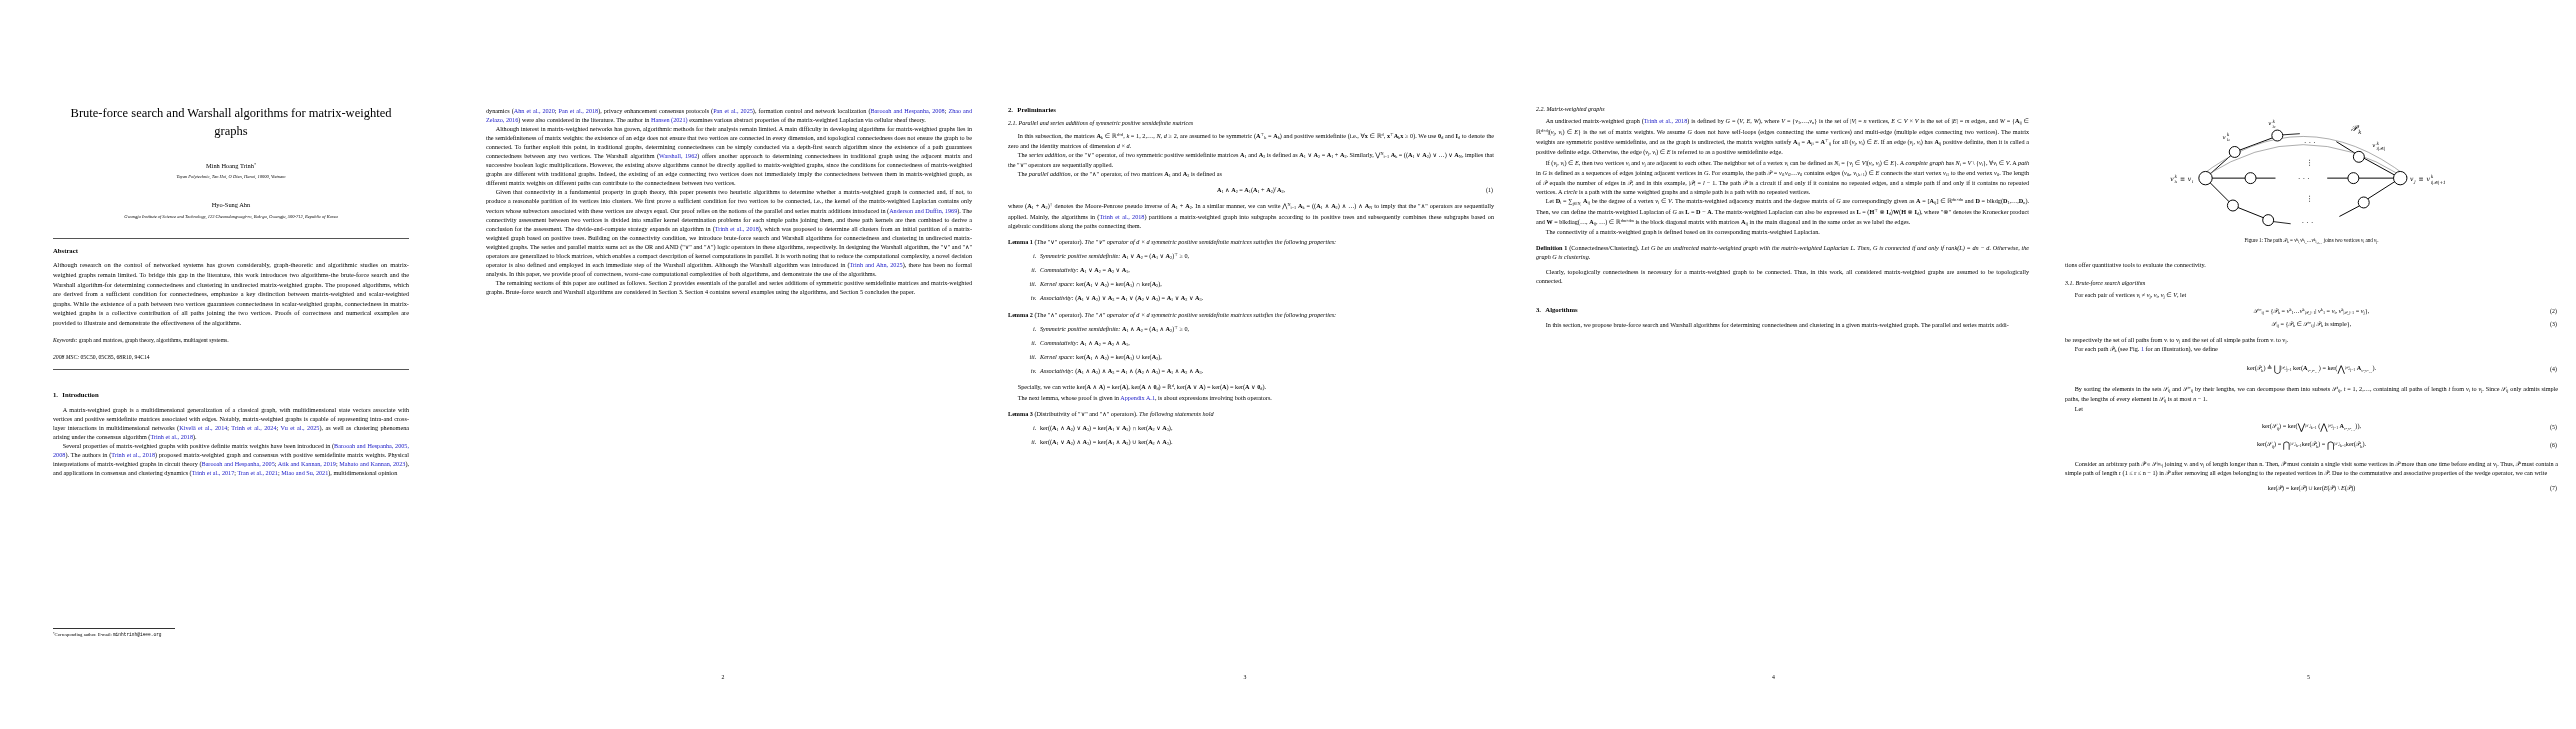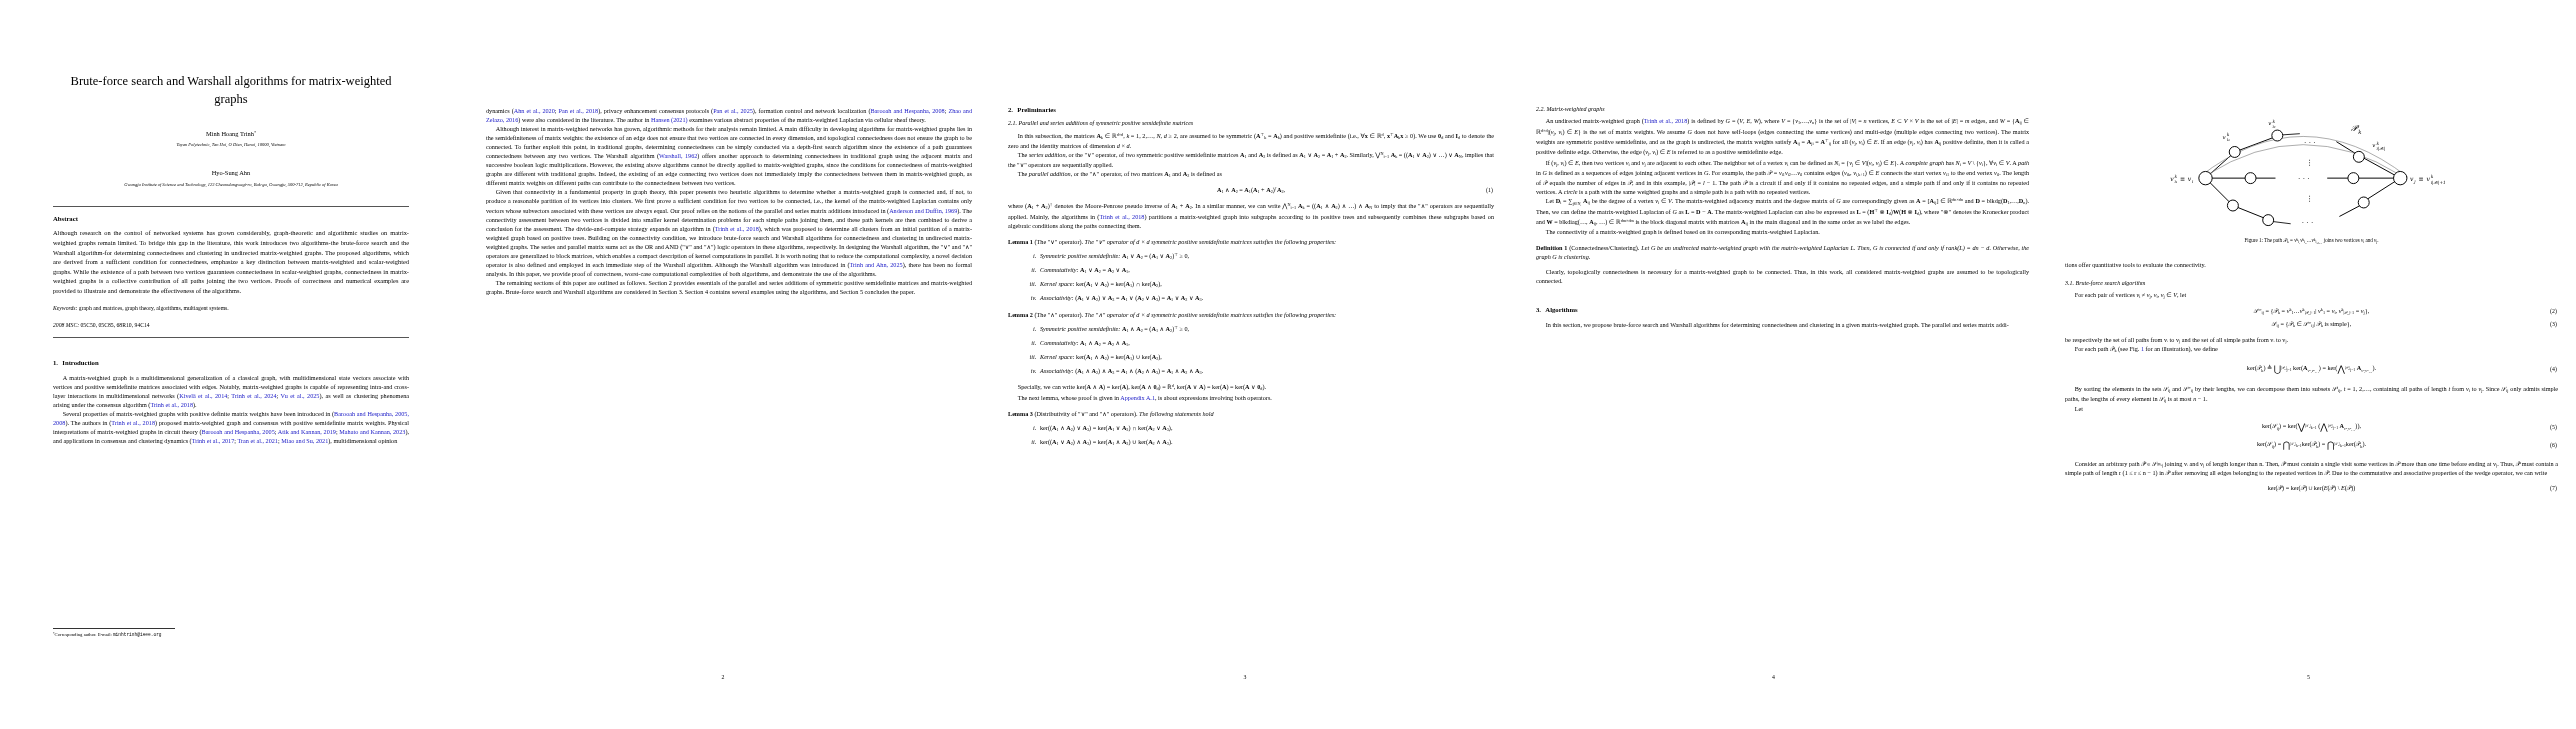--- a/index.html
+++ b/index.html
@@ -2,21 +2,21 @@
 <html style="font-size:9.7px"><head>
 <meta charset="utf-8">
 <style>
   html,body{margin:0;padding:0;background:#ffffff;}
   body{width:2576px;height:729px;overflow:hidden;font-family:"Liberation Serif",serif;color:#000;}
   .viewer{position:relative;width:2576px;height:729px;background:#ffffff;display:flex;}
   .arxiv-stamp{position:absolute;left:11px;top:200px;width:24px;height:328px;
       writing-mode:vertical-rl;transform:rotate(180deg);font-family:"Liberation Serif",serif;
       font-size:10.3px;color:#7d7d7d;letter-spacing:0.3px;white-space:nowrap;}
   .page{position:relative;background:#fff;height:729px;flex:0 0 auto;box-sizing:border-box;}
-  .p1{width:462px;padding:60px 53px 0 53px;}
+  .p1{width:462px;padding:92px 53px 0 53px;}
   .p2{width:522px;padding:106px 12px 0 24px;}
   .p3{width:522px;padding:106px 12px 0 24px;}
   .p4{width:535px;padding:106px 12px 0 30px;}
   .p5{width:535px;padding:106px 18px 0 24px;}
   .ttl{font-size:12.5px;line-height:1.42;text-align:center;margin:13.4px 0 0 0;font-weight:400;}
   .auth{font-size:6.4px;text-align:center;margin-top:20.7px;}
   .auth sup{font-size:4.3px;}
   .aff{font-size:4.5px;font-style:italic;text-align:center;margin-top:5.5px;line-height:1.4;}
   .rule{border:0;border-top:0.6px solid #555;margin:18px 0 0 0;height:0;}
   .rule2{border:0;border-top:0.6px solid #555;margin:7.3px 0 0 0;height:0;}

